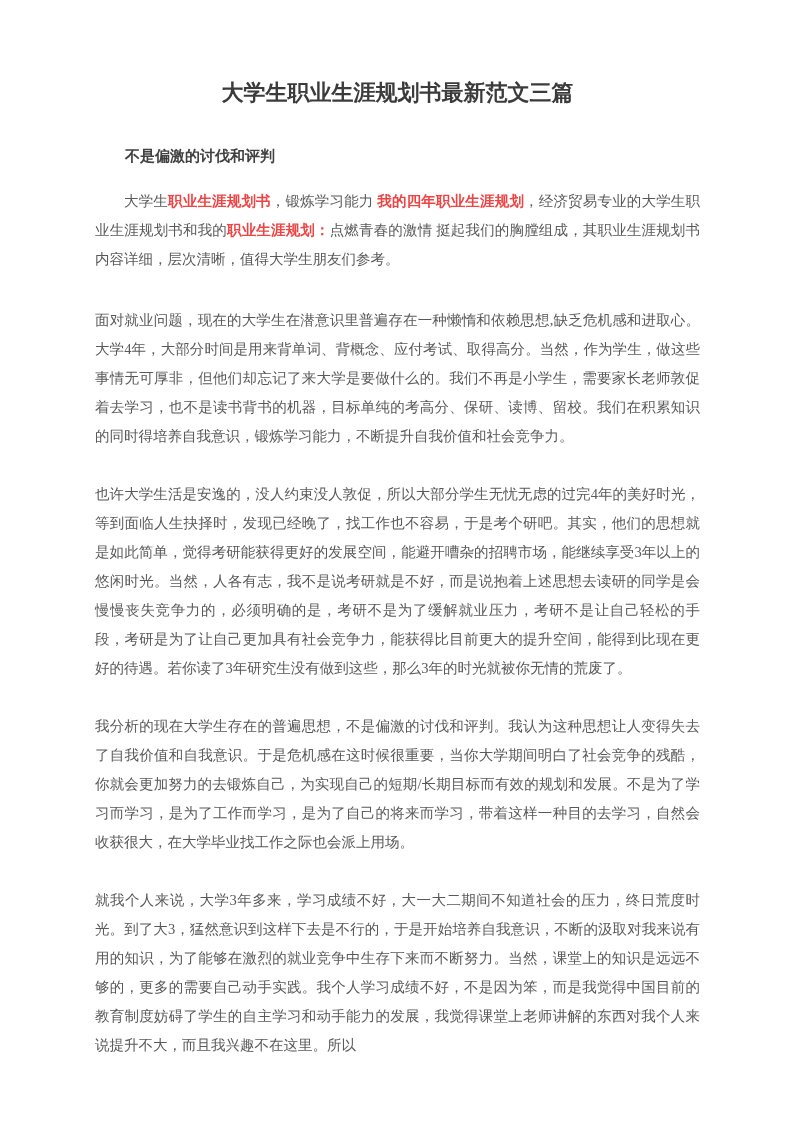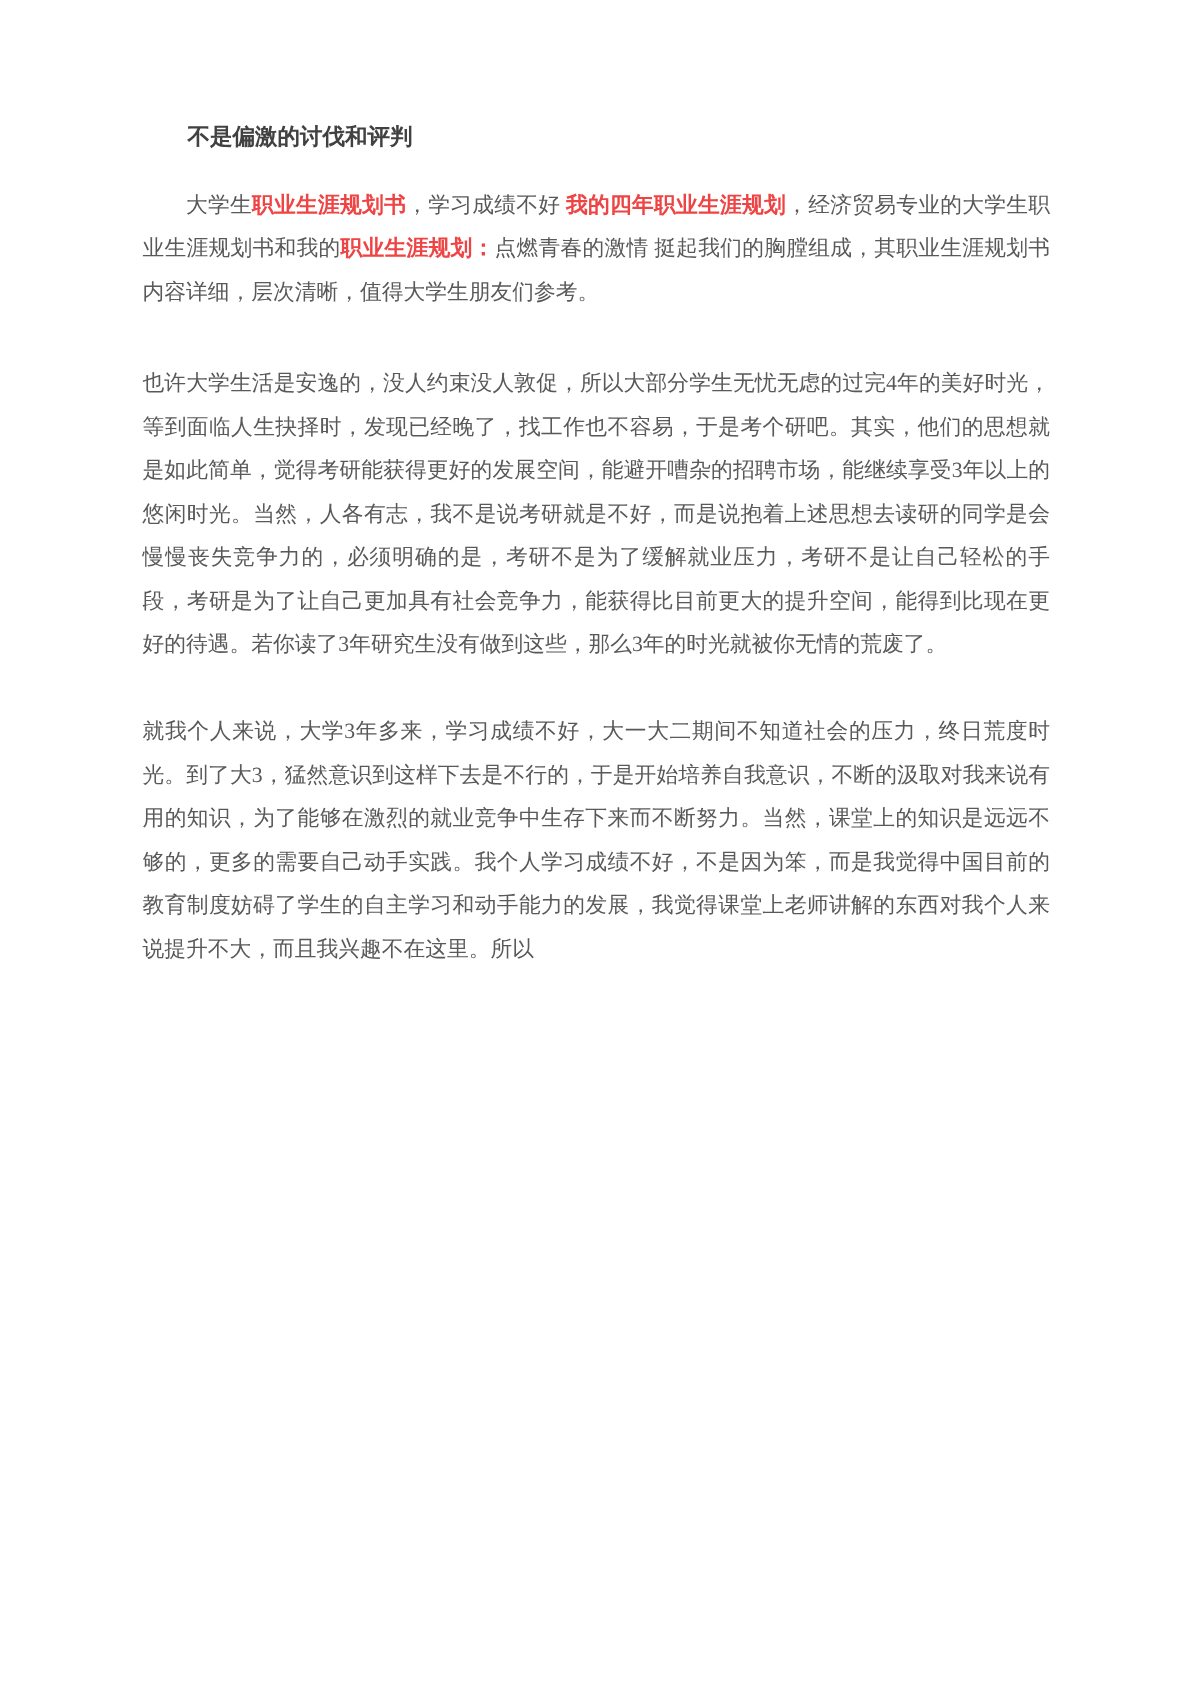--- a/index.html
+++ b/index.html
@@ -56,23 +56,26 @@
     margin: 0 0 36px 0;
   }
   .paragraphs p {
     margin: 0 0 29px 0;
   }
 </style>
 </head>
 <body>
 
 <div class="page">
+  <h1 class="doc-title">大学生职业生涯规划书最新范文三篇</h1>
 
   <h2 class="doc-subheading">不是偏激的讨伐和评判</h2>
 
-  <p class="intro"><span class="seg">大学生</span><span class="seg-bold">职业生涯规划书</span><span class="seg">，学习成绩不好 </span><span class="seg-bold">我的四年职业生涯规划</span><span class="seg">，经济贸易专业的大学生职业生涯规划书和我的</span><span class="seg-bold">职业生涯规划：</span><span class="seg">点燃青春的激情 挺起我们的胸膛组成，其职业生涯规划书内容详细，层次清晰，值得大学生朋友们参考。</span></p>
+  <p class="intro"><span class="seg">大学生</span><span class="seg-bold">职业生涯规划书</span><span class="seg">，锻炼学习能力 </span><span class="seg-bold">我的四年职业生涯规划</span><span class="seg">，经济贸易专业的大学生职业生涯规划书和我的</span><span class="seg-bold">职业生涯规划：</span><span class="seg">点燃青春的激情 挺起我们的胸膛组成，其职业生涯规划书内容详细，层次清晰，值得大学生朋友们参考。</span></p>
 
 
   <div class="paragraphs">
+      <p>面对就业问题，现在的大学生在潜意识里普遍存在一种懒惰和依赖思想,缺乏危机感和进取心。大学4年，大部分时间是用来背单词、背概念、应付考试、取得高分。当然，作为学生，做这些事情无可厚非，但他们却忘记了来大学是要做什么的。我们不再是小学生，需要家长老师敦促着去学习，也不是读书背书的机器，目标单纯的考高分、保研、读博、留校。我们在积累知识的同时得培养自我意识，锻炼学习能力，不断提升自我价值和社会竞争力。</p>
       <p>也许大学生活是安逸的，没人约束没人敦促，所以大部分学生无忧无虑的过完4年的美好时光，等到面临人生抉择时，发现已经晚了，找工作也不容易，于是考个研吧。其实，他们的思想就是如此简单，觉得考研能获得更好的发展空间，能避开嘈杂的招聘市场，能继续享受3年以上的悠闲时光。当然，人各有志，我不是说考研就是不好，而是说抱着上述思想去读研的同学是会慢慢丧失竞争力的，必须明确的是，考研不是为了缓解就业压力，考研不是让自己轻松的手段，考研是为了让自己更加具有社会竞争力，能获得比目前更大的提升空间，能得到比现在更好的待遇。若你读了3年研究生没有做到这些，那么3年的时光就被你无情的荒废了。</p>
+      <p>我分析的现在大学生存在的普遍思想，不是偏激的讨伐和评判。我认为这种思想让人变得失去了自我价值和自我意识。于是危机感在这时候很重要，当你大学期间明白了社会竞争的残酷，你就会更加努力的去锻炼自己，为实现自己的短期/长期目标而有效的规划和发展。不是为了学习而学习，是为了工作而学习，是为了自己的将来而学习，带着这样一种目的去学习，自然会收获很大，在大学毕业找工作之际也会派上用场。</p>
       <p>就我个人来说，大学3年多来，学习成绩不好，大一大二期间不知道社会的压力，终日荒度时光。到了大3，猛然意识到这样下去是不行的，于是开始培养自我意识，不断的汲取对我来说有用的知识，为了能够在激烈的就业竞争中生存下来而不断努力。当然，课堂上的知识是远远不够的，更多的需要自己动手实践。我个人学习成绩不好，不是因为笨，而是我觉得中国目前的教育制度妨碍了学生的自主学习和动手能力的发展，我觉得课堂上老师讲解的东西对我个人来说提升不大，而且我兴趣不在这里。所以</p>
     </div>
 </div>
 
 </body></html>

